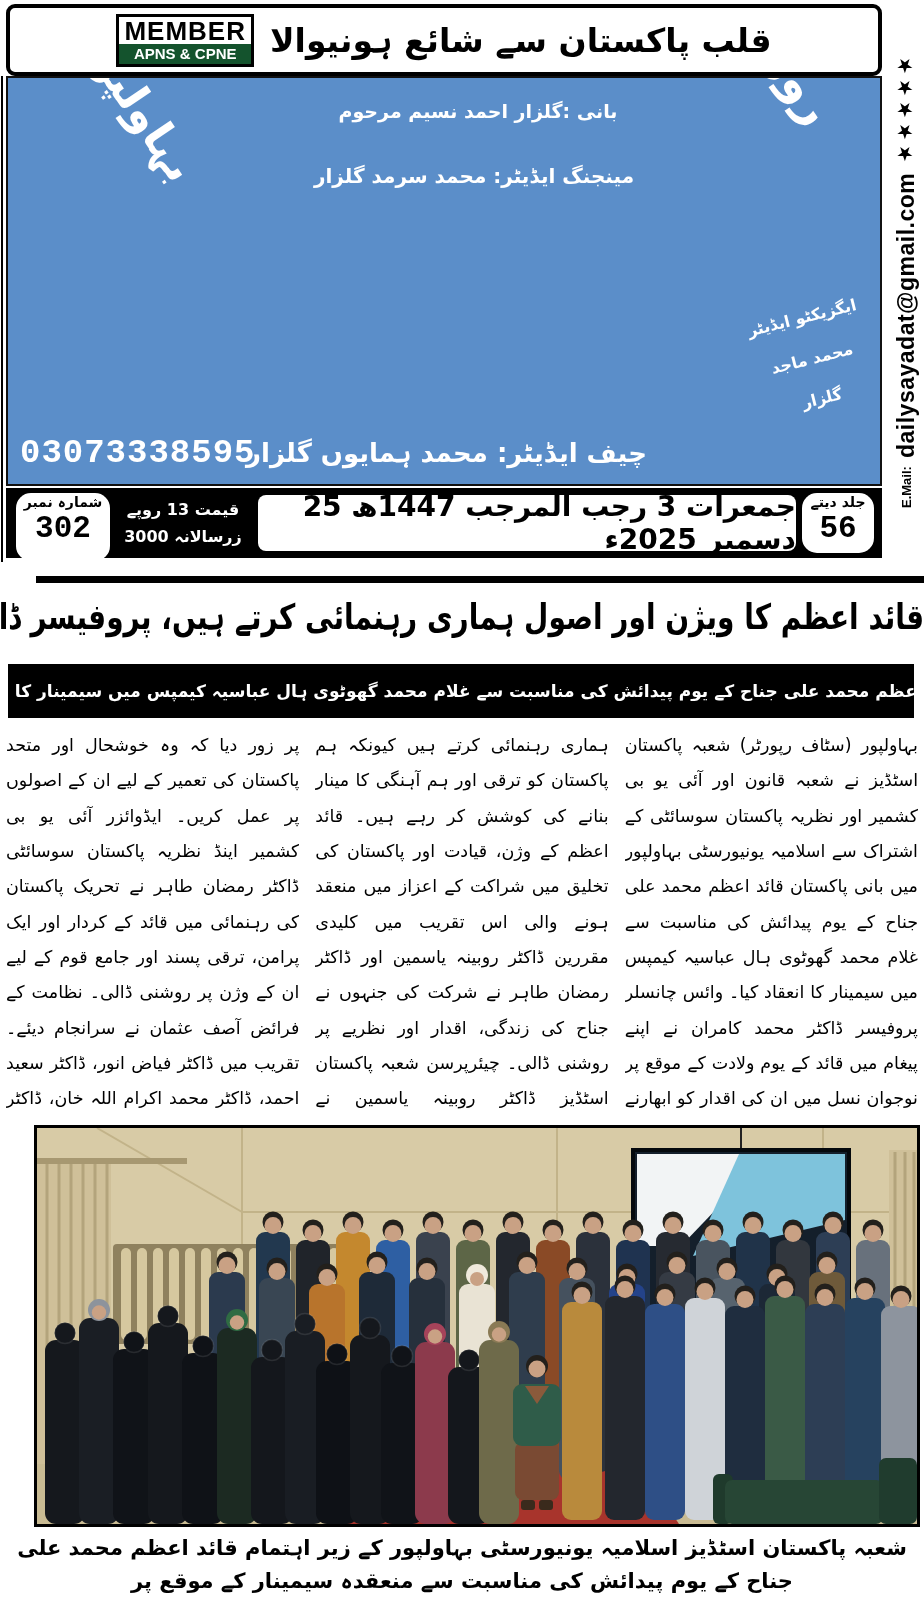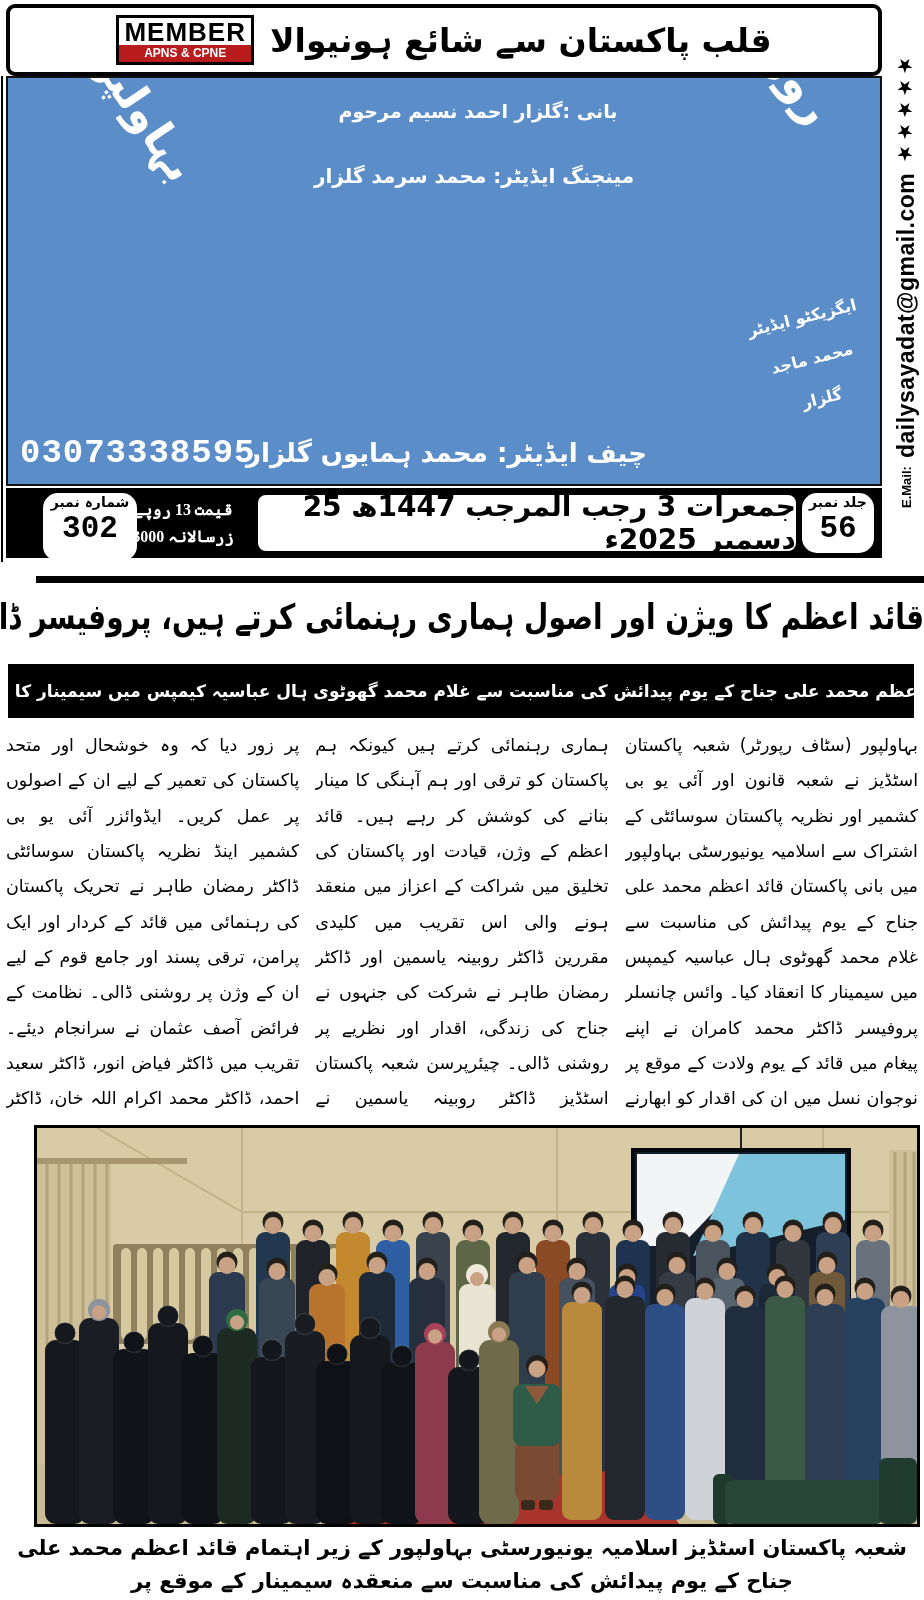--- a/index.html
+++ b/index.html
@@ -13,21 +13,21 @@
 
   
   .top-banner{
     left:6px;top:4px;width:868px;height:64px;
     border:4px solid #000;border-radius:9px;
     display:flex;align-items:center;justify-content:center;gap:16px;
     direction:rtl;font-size:33px;font-weight:bold;background:#fff;
   }
   .member-badge{direction:ltr;text-align:center;border:3px solid #000;line-height:1;background:#fff;}
   .member-badge .mb1{font-family:"Liberation Sans",sans-serif;font-weight:bold;font-size:26px;letter-spacing:1px;padding:1px 5px 0;display:block;}
-  .member-badge .mb2{font-family:"Liberation Sans",sans-serif;font-weight:bold;font-size:12px;background:#b91c1c;color:#fff;padding:2px 5px 3px;display:block;}
+  .member-badge .mb2{font-family:"Liberation Sans",sans-serif;font-weight:bold;font-size:15px;background:#14532d;color:#fff;padding:2px 5px 3px;display:block;}
 
   
   .email-strip{
     right:0;top:0;width:36px;height:562px;
     writing-mode:vertical-rl;transform:rotate(180deg);
     display:flex;align-items:center;justify-content:center;gap:8px;
     background:#fff;font-family:"Liberation Sans",sans-serif;font-weight:bold;color:#000;
   }
   .email-strip .lbl{font-size:13px;}
   .email-strip .adr{font-size:23px;letter-spacing:0.5px;}
@@ -46,23 +46,23 @@
   .mh-title{position:absolute;left:0;right:60px;top:118px;text-align:center;font-size:215px;line-height:1;font-weight:bold;}
   .mh-exec{position:absolute;right:8px;top:218px;width:120px;text-align:center;font-size:16px;font-weight:bold;transform:rotate(-14deg);line-height:2.6;}
   .mh-chief{position:absolute;left:238px;bottom:16px;font-size:26px;font-weight:bold;}
   .mh-phone{position:absolute;left:12px;bottom:12px;font-size:34px;font-weight:bold;font-family:Liberation Mono, monospace;letter-spacing:1px;}
 
   
   .date-strip{left:6px;top:488px;width:876px;height:70px;background:#000;}
   .pill{position:absolute;background:#fff;border-radius:15px;text-align:center;color:#000;}
   .pill .pl{font-size:14px;font-weight:bold;line-height:1.4;}
   .pill .pn{font-size:31px;font-weight:bold;line-height:1;font-family:Liberation Mono, monospace;}
-  .issue-box{left:10px;top:5px;width:94px;height:68px;margin-left:27px;}
+  .issue-box{left:10px;top:5px;width:94px;height:68px;}
   .volume-box{left:796px;top:5px;width:72px;height:60px;}
-  .price-box{position:absolute;left:106px;top:8px;width:142px;color:#fff;text-align:center;font-size:16px;font-weight:bold;line-height:1.7;font-family:Liberation Serif, serif;}
+  .price-box{position:absolute;left:106px;top:8px;width:142px;color:#fff;text-align:center;font-size:16px;font-weight:bold;line-height:1.7;}
   .date-box{position:absolute;left:252px;top:7px;width:538px;height:56px;background:#fff;border-radius:8px;
     display:flex;align-items:center;justify-content:center;font-size:28px;font-weight:bold;color:#000;}
 
   
   .head-rule{left:36px;top:576px;width:888px;height:7px;background:#000;}
   .headline{left:0;top:596px;width:924px;text-align:center;font-size:28px;font-weight:bold;white-space:nowrap;transform:scaleY(1.25);transform-origin:top center;}
   .subhead{
     left:8px;top:664px;width:906px;height:54px;background:#000;color:#fff;
     display:flex;align-items:center;justify-content:center;
     font-size:17px;font-weight:bold;white-space:nowrap;
@@ -114,21 +114,21 @@
   <div class="pill issue-box">
     <div class="pl rtl">شمارہ نمبر</div>
     <div class="pn">302</div>
   </div>
   <div class="price-box rtl">
     <div>قیمت 13 روپے</div>
     <div>زرسالانہ 3000 روپے</div>
   </div>
   <div class="date-box rtl">جمعرات 3 رجب المرجب 1447ھ 25 دسمبر 2025ء</div>
   <div class="pill volume-box">
-    <div class="pl rtl">جلد نمبر</div>
+    <div class="pl rtl">جلد دیتے</div>
     <div class="pn">56</div>
   </div>
 </div>
 
 <div class="abs head-rule"></div>
 <div class="abs headline rtl">قائد اعظم کا ویژن اور اصول ہماری رہنمائی کرتے ہیں، پروفیسر ڈاکٹر کامران</div>
 <div class="abs subhead rtl">قائد اعظم محمد علی جناح کے یوم پیدائش کی مناسبت سے غلام محمد گھوٹوی ہال عباسیہ کیمپس میں سیمینار کا انعقاد</div>
 
 <div class="abs bodycols">
   <div class="col">بہاولپور (سٹاف رپورٹر) شعبہ پاکستان اسٹڈیز نے شعبہ قانون اور آئی یو بی کشمیر اور نظریہ پاکستان سوسائٹی کے اشتراک سے اسلامیہ یونیورسٹی بہاولپور میں بانی پاکستان قائد اعظم محمد علی جناح کے یوم پیدائش کی مناسبت سے غلام محمد گھوٹوی ہال عباسیہ کیمپس میں سیمینار کا انعقاد کیا۔ وائس چانسلر پروفیسر ڈاکٹر محمد کامران نے اپنے پیغام میں قائد کے یوم ولادت کے موقع پر نوجوان نسل میں ان کی اقدار کو ابھارنے کی اہمیت پر زور دیا۔ انہوں نے کہا کہ قائد اعظم کا وژن اور اصول</div>

